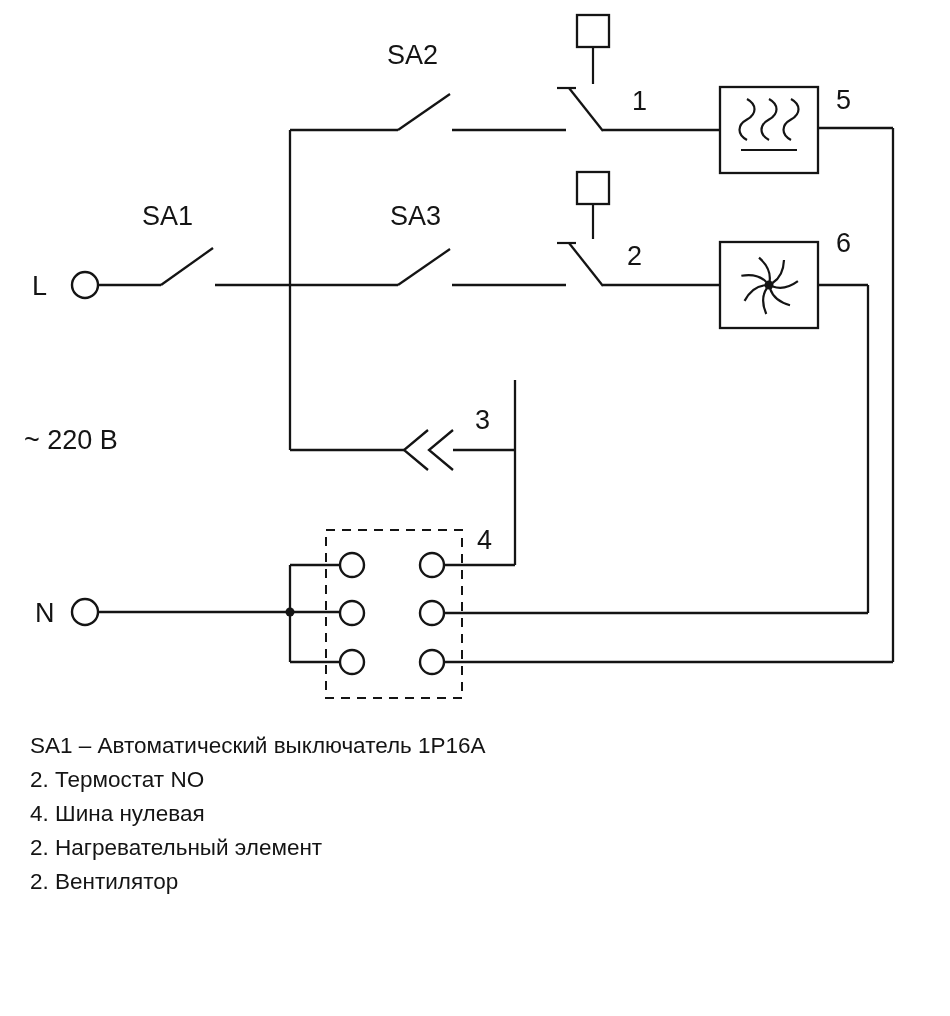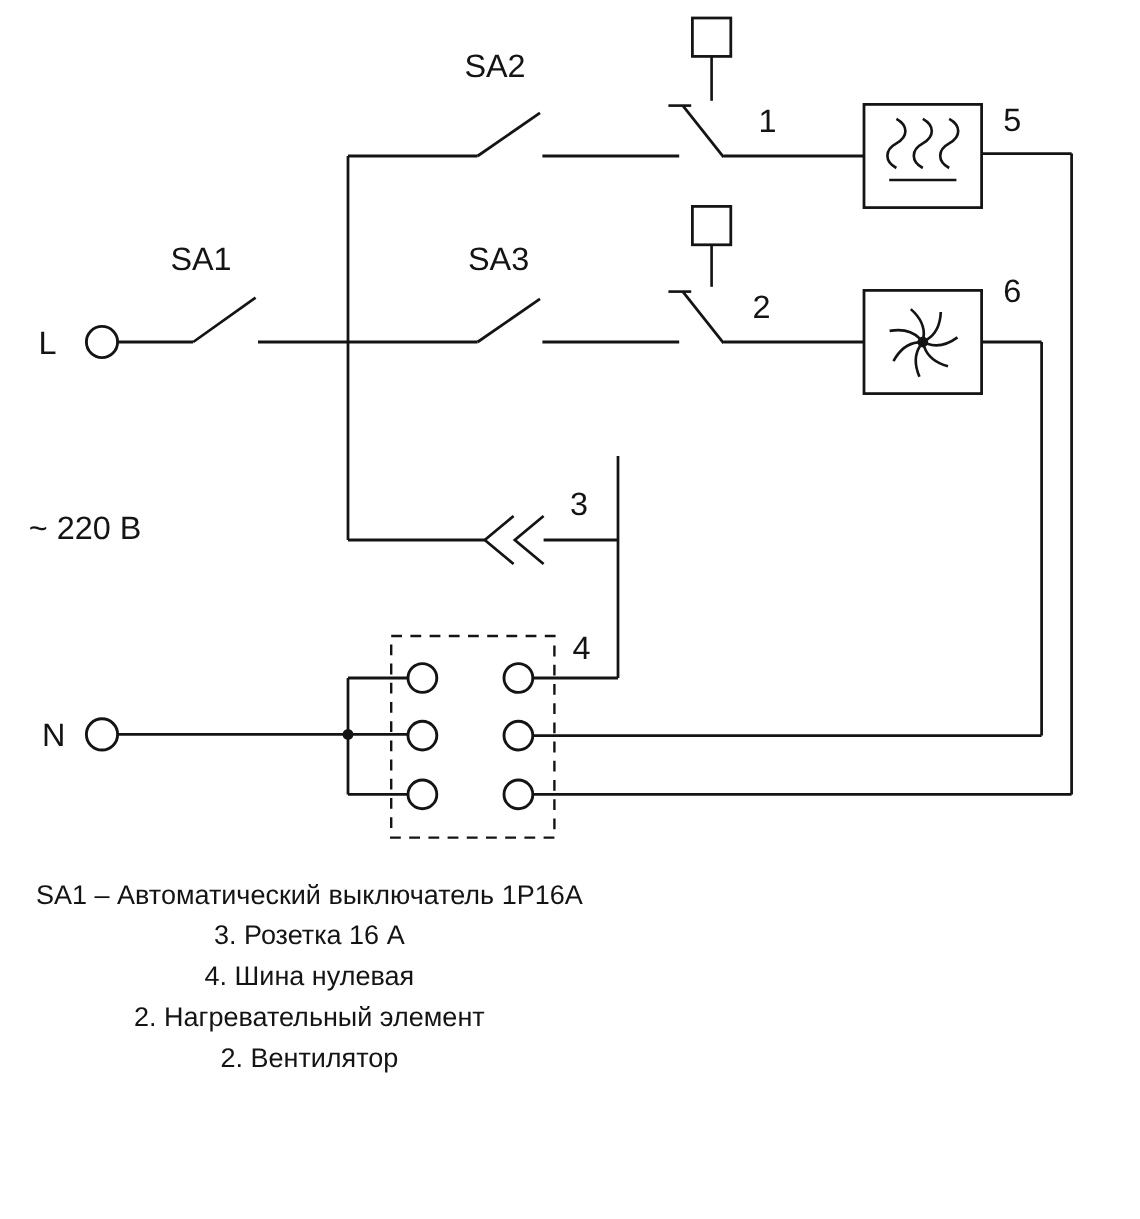--- a/index.html
+++ b/index.html
@@ -23,21 +23,21 @@
     font-size: 27px;
     fill: #141414;
   }
   .legend {
     position: absolute;
     left: 30px;
     top: 729px;
     font-size: 22.5px;
     color: #141414;
   }
-  .legend-line { line-height: 34px; white-space: pre; text-align: center; }
+  .legend-line { line-height: 34px; white-space: pre; }
 </style>
 </head>
 <body>
 
 <svg class="schematic" width="950" height="718" viewBox="0 0 950 718">
 
   <g>
     <circle class="term" cx="85" cy="285" r="13"></circle>
     <text class="lbl" x="32" y="295">L</text>
   </g>
@@ -150,17 +150,17 @@
     <circle class="term" cx="352" cy="613" r="12"></circle>
     <circle class="term" cx="432" cy="613" r="12"></circle>
     <circle class="term" cx="352" cy="662" r="12"></circle>
     <circle class="term" cx="432" cy="662" r="12"></circle>
   </g>
 
 </svg>
 
 <div class="legend">
   <div class="legend-line">SA1 – Автоматический выключатель 1Р16А</div>
-  <div class="legend-line">3. Розетка 16 А</div>
+  <div class="legend-line">2. Термостат NO</div>
   <div class="legend-line">4. Шина нулевая</div>
   <div class="legend-line">2. Нагревательный элемент</div>
   <div class="legend-line">2. Вентилятор</div>
 </div>
 
 </body></html>

